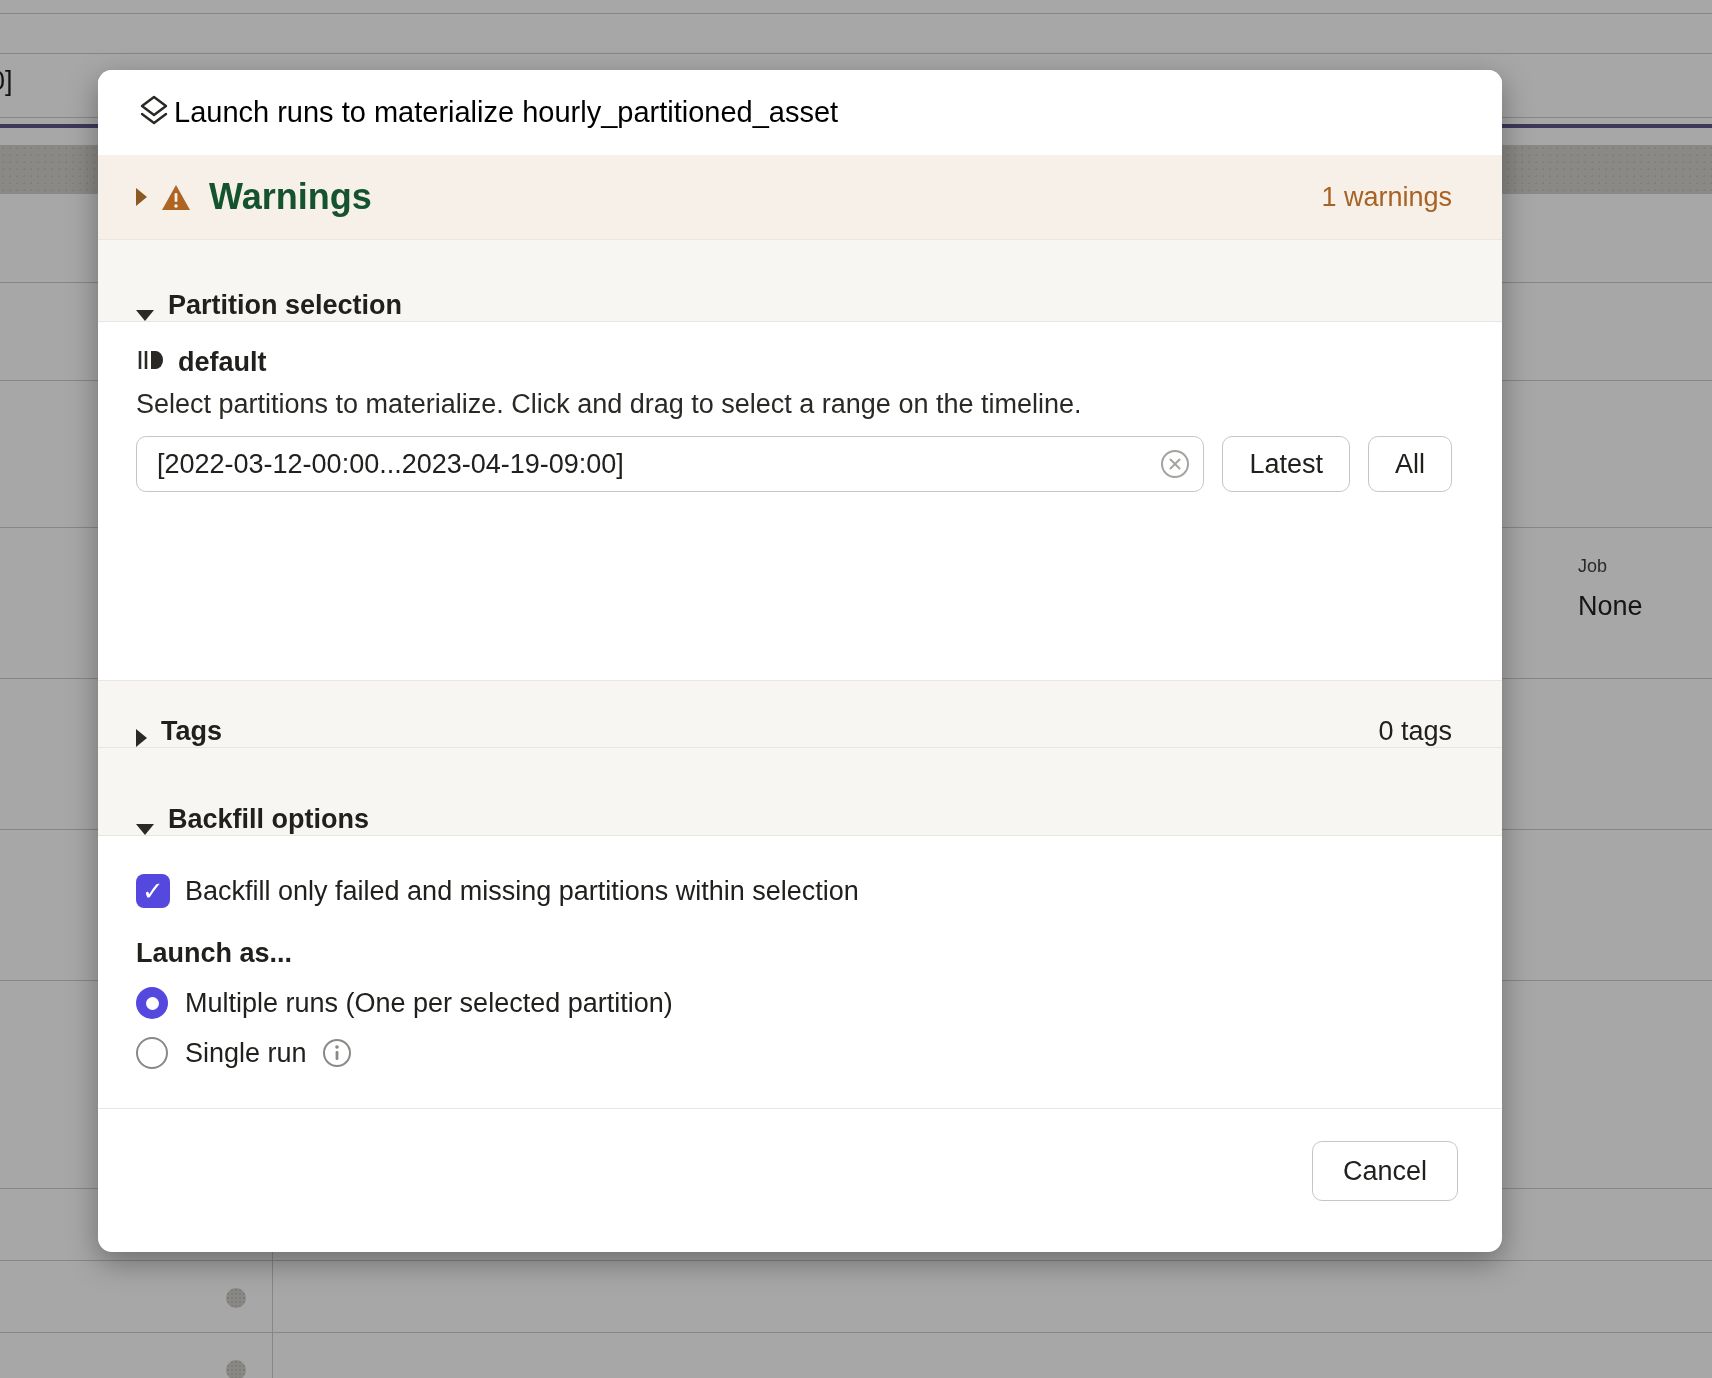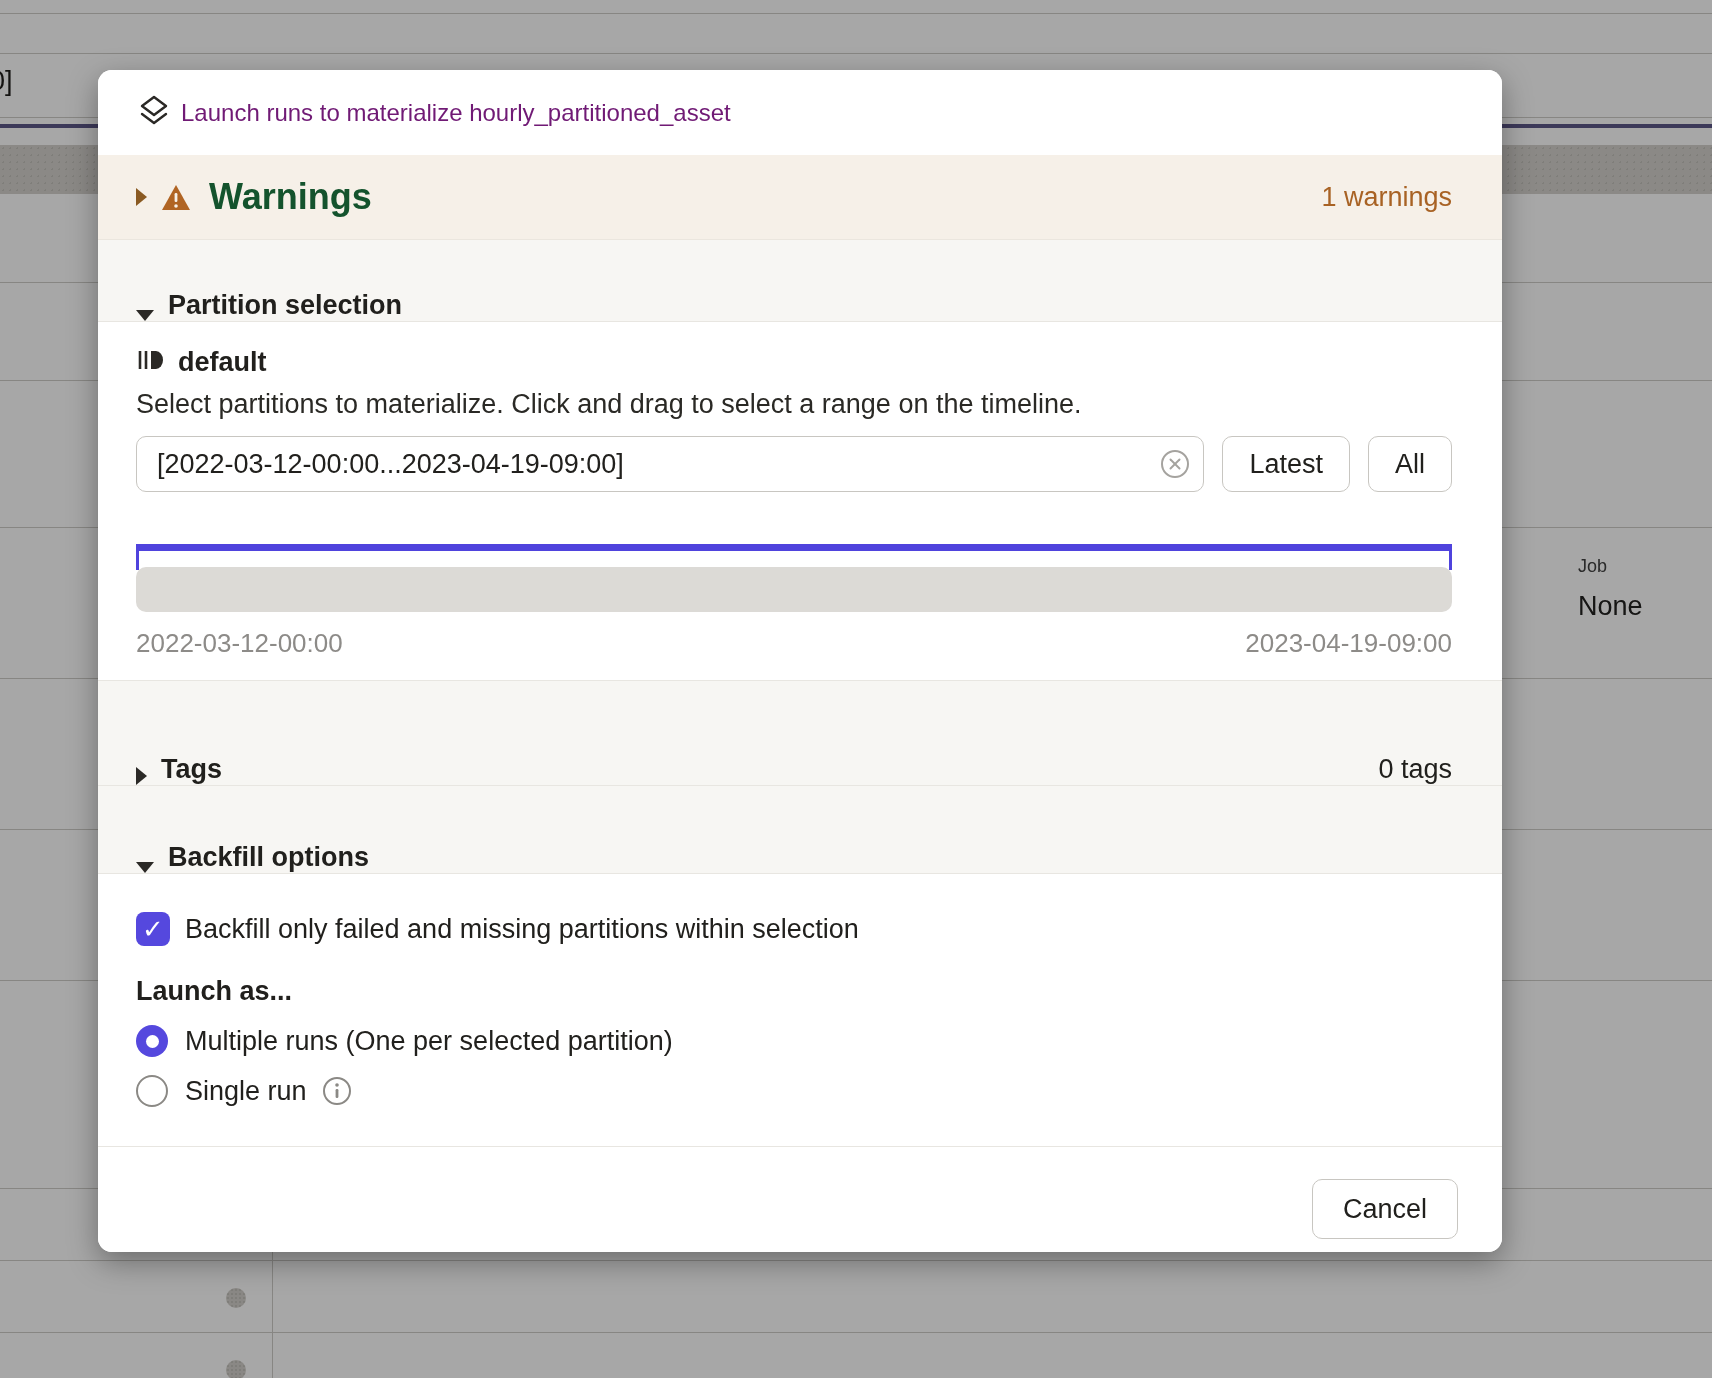--- a/index.html
+++ b/index.html
@@ -28,21 +28,21 @@
   
   .overlay { position:absolute; inset:0; background:rgba(0,0,0,0.345); }
 
   
   .dialog {
     position:absolute; left:98px; top:70px; width:1404px; height:1182px;
     background:#ffffff; border-radius:14px; overflow:hidden;
     box-shadow:0 10px 30px rgba(0,0,0,0.35);
   }
   .dlg-header { height:85px; display:flex; align-items:center; padding:0 40px; background:#ffffff; }
-  .dlg-title { font-size:24px; font-weight:500; color:#701a75; margin-left:11px; }
+  .dlg-title { font-size:29px; font-weight:500; color:#000000; margin-left:4px; }
 
   .caret-right { width:0; height:0; border-top:9px solid transparent; border-bottom:9px solid transparent; border-left:11px solid #2b2926; }
   .caret-down  { width:0; height:0; border-left:9px solid transparent; border-right:9px solid transparent; border-top:11px solid #2b2926; }
 
   .warnings-row {
     height:85px; background:#f6f0e8; display:flex; align-items:center;
     padding:0 50px 0 38px; border-bottom:1px solid #ebe6de;
   }
   .warnings-label { font-size:36px; font-weight:600; color:#14532d; margin-left:18px; }
   .warnings-count { margin-left:auto; font-size:27px; color:#a86224; }
@@ -194,34 +194,23 @@
             <circle cx="15" cy="15" r="13" fill="none" stroke="#a5a39f" stroke-width="2"></circle>
             <line x1="10.5" y1="10.5" x2="19.5" y2="19.5" stroke="#a5a39f" stroke-width="2" stroke-linecap="round"></line>
             <line x1="19.5" y1="10.5" x2="10.5" y2="19.5" stroke="#a5a39f" stroke-width="2" stroke-linecap="round"></line>
           </svg>
         </span>
       </span>
       <button class="pill-btn">Latest</button>
       <button class="pill-btn">All</button>
     </div>
 
-    <div class="timeline-wrap">
-      <div class="sel-bar">
-        <span class="stub left"></span>
-        <span class="stub right"></span>
-      </div>
-      <div class="track"></div>
-      <div class="track-labels">
-        <span>2022-03-12-00:00</span>
-        <span>2023-04-19-09:00</span>
-      </div>
-    </div>
-  </div>
-
-  <div class="section-head bordered-top" style="height:106px">
+  </div>
+
+  <div class="section-head bordered-top" style="height:68px">
     <span class="caret-right"></span>
     <span class="section-label">Tags</span>
     <span class="section-count">0 tags</span>
   </div>
 
   <div class="section-head" style="height:88px">
     <span class="caret-down"></span>
     <span class="section-label">Backfill options</span>
   </div>
 

